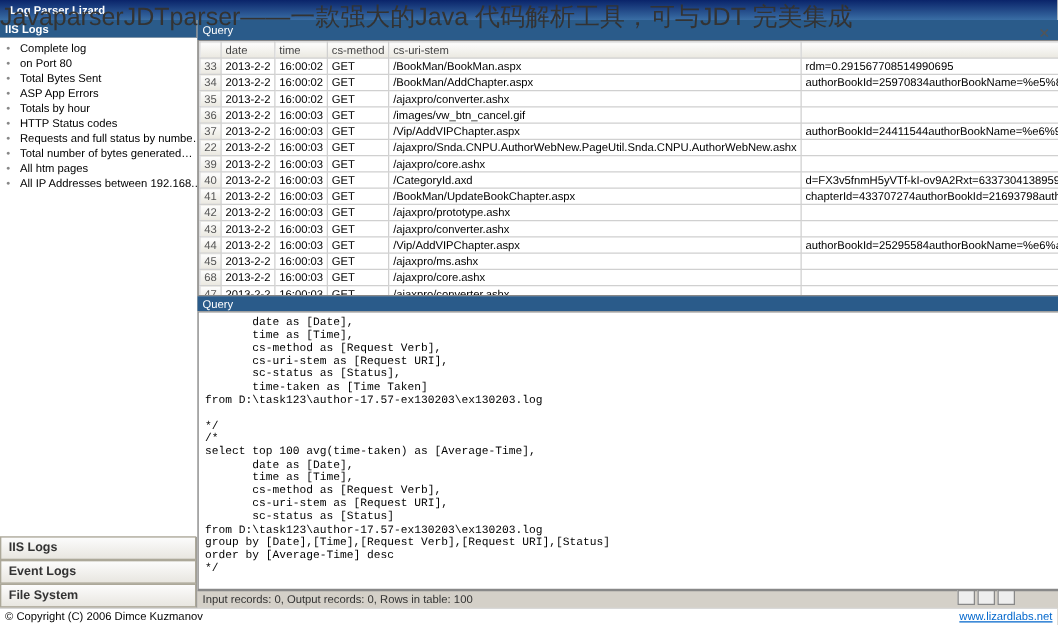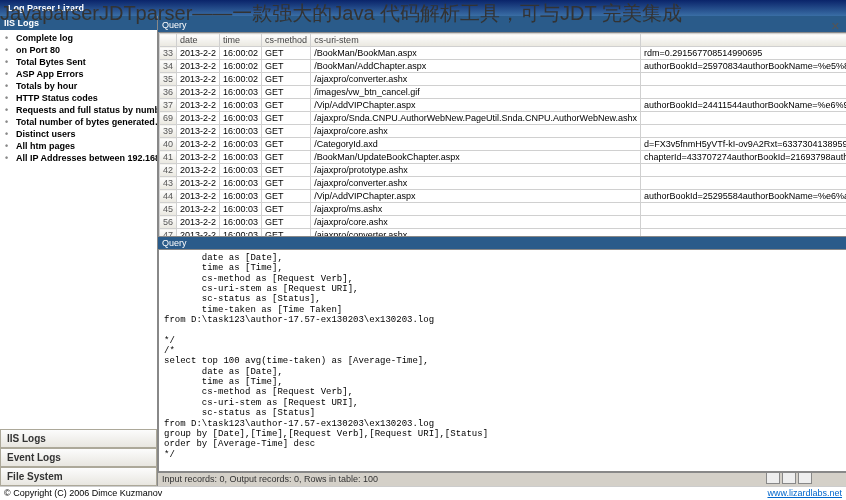--- a/index.html
+++ b/index.html
@@ -4,21 +4,21 @@
 <style>
 * { margin: 0; padding: 0; box-sizing: border-box; font-family: "Tahoma", Arial, sans-serif; font-size: 9px; }
 body { width: 846px; height: 500px; background: #d4d0c8; overflow: hidden; position: relative; }
 .titlebar { background: linear-gradient(#0a246a, #3a6ea5); color: #fff; height: 16px; padding: 2px 8px; font-size: 10px; font-weight: bold; display: flex; align-items: center; }
 .titlebar .spacer { flex: 1; }
 .overlay-text { position: absolute; top: 0; left: 0; font-size: 20px; color: #333; z-index: 100; font-family: "SimSun", sans-serif; pointer-events: none; }
 .close-x { position: absolute; top: 20px; right: 6px; font-size: 11px; color: #555; z-index: 101; }
 .main-layout { display: flex; height: calc(100% - 30px); }
 .sidebar { width: 158px; background: #d4d0c8; display: flex; flex-direction: column; border-right: 1px solid #888; }
 .sidebar-header { background: #2a5b8a; color: #fff; padding: 2px 4px; font-size: 9px; font-weight: bold; }
-.sidebar-tree { flex: 1; background: #fff; overflow: auto; padding: 2px; font-weight: bold; }
+.sidebar-tree { flex: 1; background: #fff; overflow: auto; padding: 2px; }
 .tree-item { padding: 1px 2px 1px 14px; font-size: 9px; color: #000; white-space: nowrap; position: relative; cursor: pointer; }
 .tree-item::before { content: "•"; position: absolute; left: 3px; color: #888; }
 .sidebar-buttons { display: flex; flex-direction: column; }
 .sidebar-btn { background: linear-gradient(#fcfcfc,#e8e6e0); border: 1px solid #aca899; padding: 3px 6px; font-size: 10px; font-weight: bold; text-align: left; color: #333; cursor: pointer; }
 .content { flex: 1; display: flex; flex-direction: column; background: #d4d0c8; }
 .query-header { background: #2a5b8a; color: #fff; padding: 2px 4px; font-size: 11px; }
 .grid-area { flex: 0 0 205px; background: #fff; overflow: auto; border: 1px solid #888; }
 table.data { border-collapse: collapse; width: 100%; font-size: 8px; }
 table.data th, table.data td { border: 1px solid #d0d0d0; padding: 1px 3px; text-align: left; white-space: nowrap; height: 11px; overflow: hidden; }
 table.data th { background: linear-gradient(#fdfdfd,#eae8e0); color: #444; font-weight: normal; }
@@ -49,21 +49,20 @@
     <div class="sidebar-header">IIS Logs</div>
     <div class="sidebar-tree" id="tree">
         <div class="tree-item">Complete log</div>
         <div class="tree-item">on Port 80</div>
         <div class="tree-item">Total Bytes Sent</div>
         <div class="tree-item">ASP App Errors</div>
         <div class="tree-item">Totals by hour</div>
         <div class="tree-item">HTTP Status codes</div>
         <div class="tree-item">Requests and full status by numbe…</div>
         <div class="tree-item">Total number of bytes generated…</div>
-        <div class="tree-item">Distinct users</div>
         <div class="tree-item">All htm pages</div>
         <div class="tree-item">All IP Addresses between 192.168.…</div>
       </div>
     <div class="sidebar-buttons" id="sbtns">
         <div class="sidebar-btn">IIS Logs</div>
         <div class="sidebar-btn">Event Logs</div>
         <div class="sidebar-btn">File System</div>
       </div>
   </div>
 
@@ -119,21 +118,21 @@
             </tr>
             <tr>
               <td class="rownum">37</td>
               <td>2013-2-2</td>
               <td>16:00:03</td>
               <td>GET</td>
               <td>/Vip/AddVIPChapter.aspx</td>
               <td>authorBookId=24411544authorBookName=%e6%9b%ae%e5%8a%e8%a7%e8%d1%8CategoryId=21%LastC</td>
             </tr>
             <tr>
-              <td class="rownum">69</td>
+              <td class="rownum">22</td>
               <td>2013-2-2</td>
               <td>16:00:03</td>
               <td>GET</td>
               <td>/ajaxpro/Snda.CNPU.AuthorWebNew.PageUtil.Snda.CNPU.AuthorWebNew.ashx</td>
               <td></td>
             </tr>
             <tr>
               <td class="rownum">39</td>
               <td>2013-2-2</td>
               <td>16:00:03</td>
@@ -183,21 +182,21 @@
             </tr>
             <tr>
               <td class="rownum">45</td>
               <td>2013-2-2</td>
               <td>16:00:03</td>
               <td>GET</td>
               <td>/ajaxpro/ms.ashx</td>
               <td></td>
             </tr>
             <tr>
-              <td class="rownum">56</td>
+              <td class="rownum">68</td>
               <td>2013-2-2</td>
               <td>16:00:03</td>
               <td>GET</td>
               <td>/ajaxpro/core.ashx</td>
               <td></td>
             </tr>
             <tr>
               <td class="rownum">47</td>
               <td>2013-2-2</td>
               <td>16:00:03</td>

